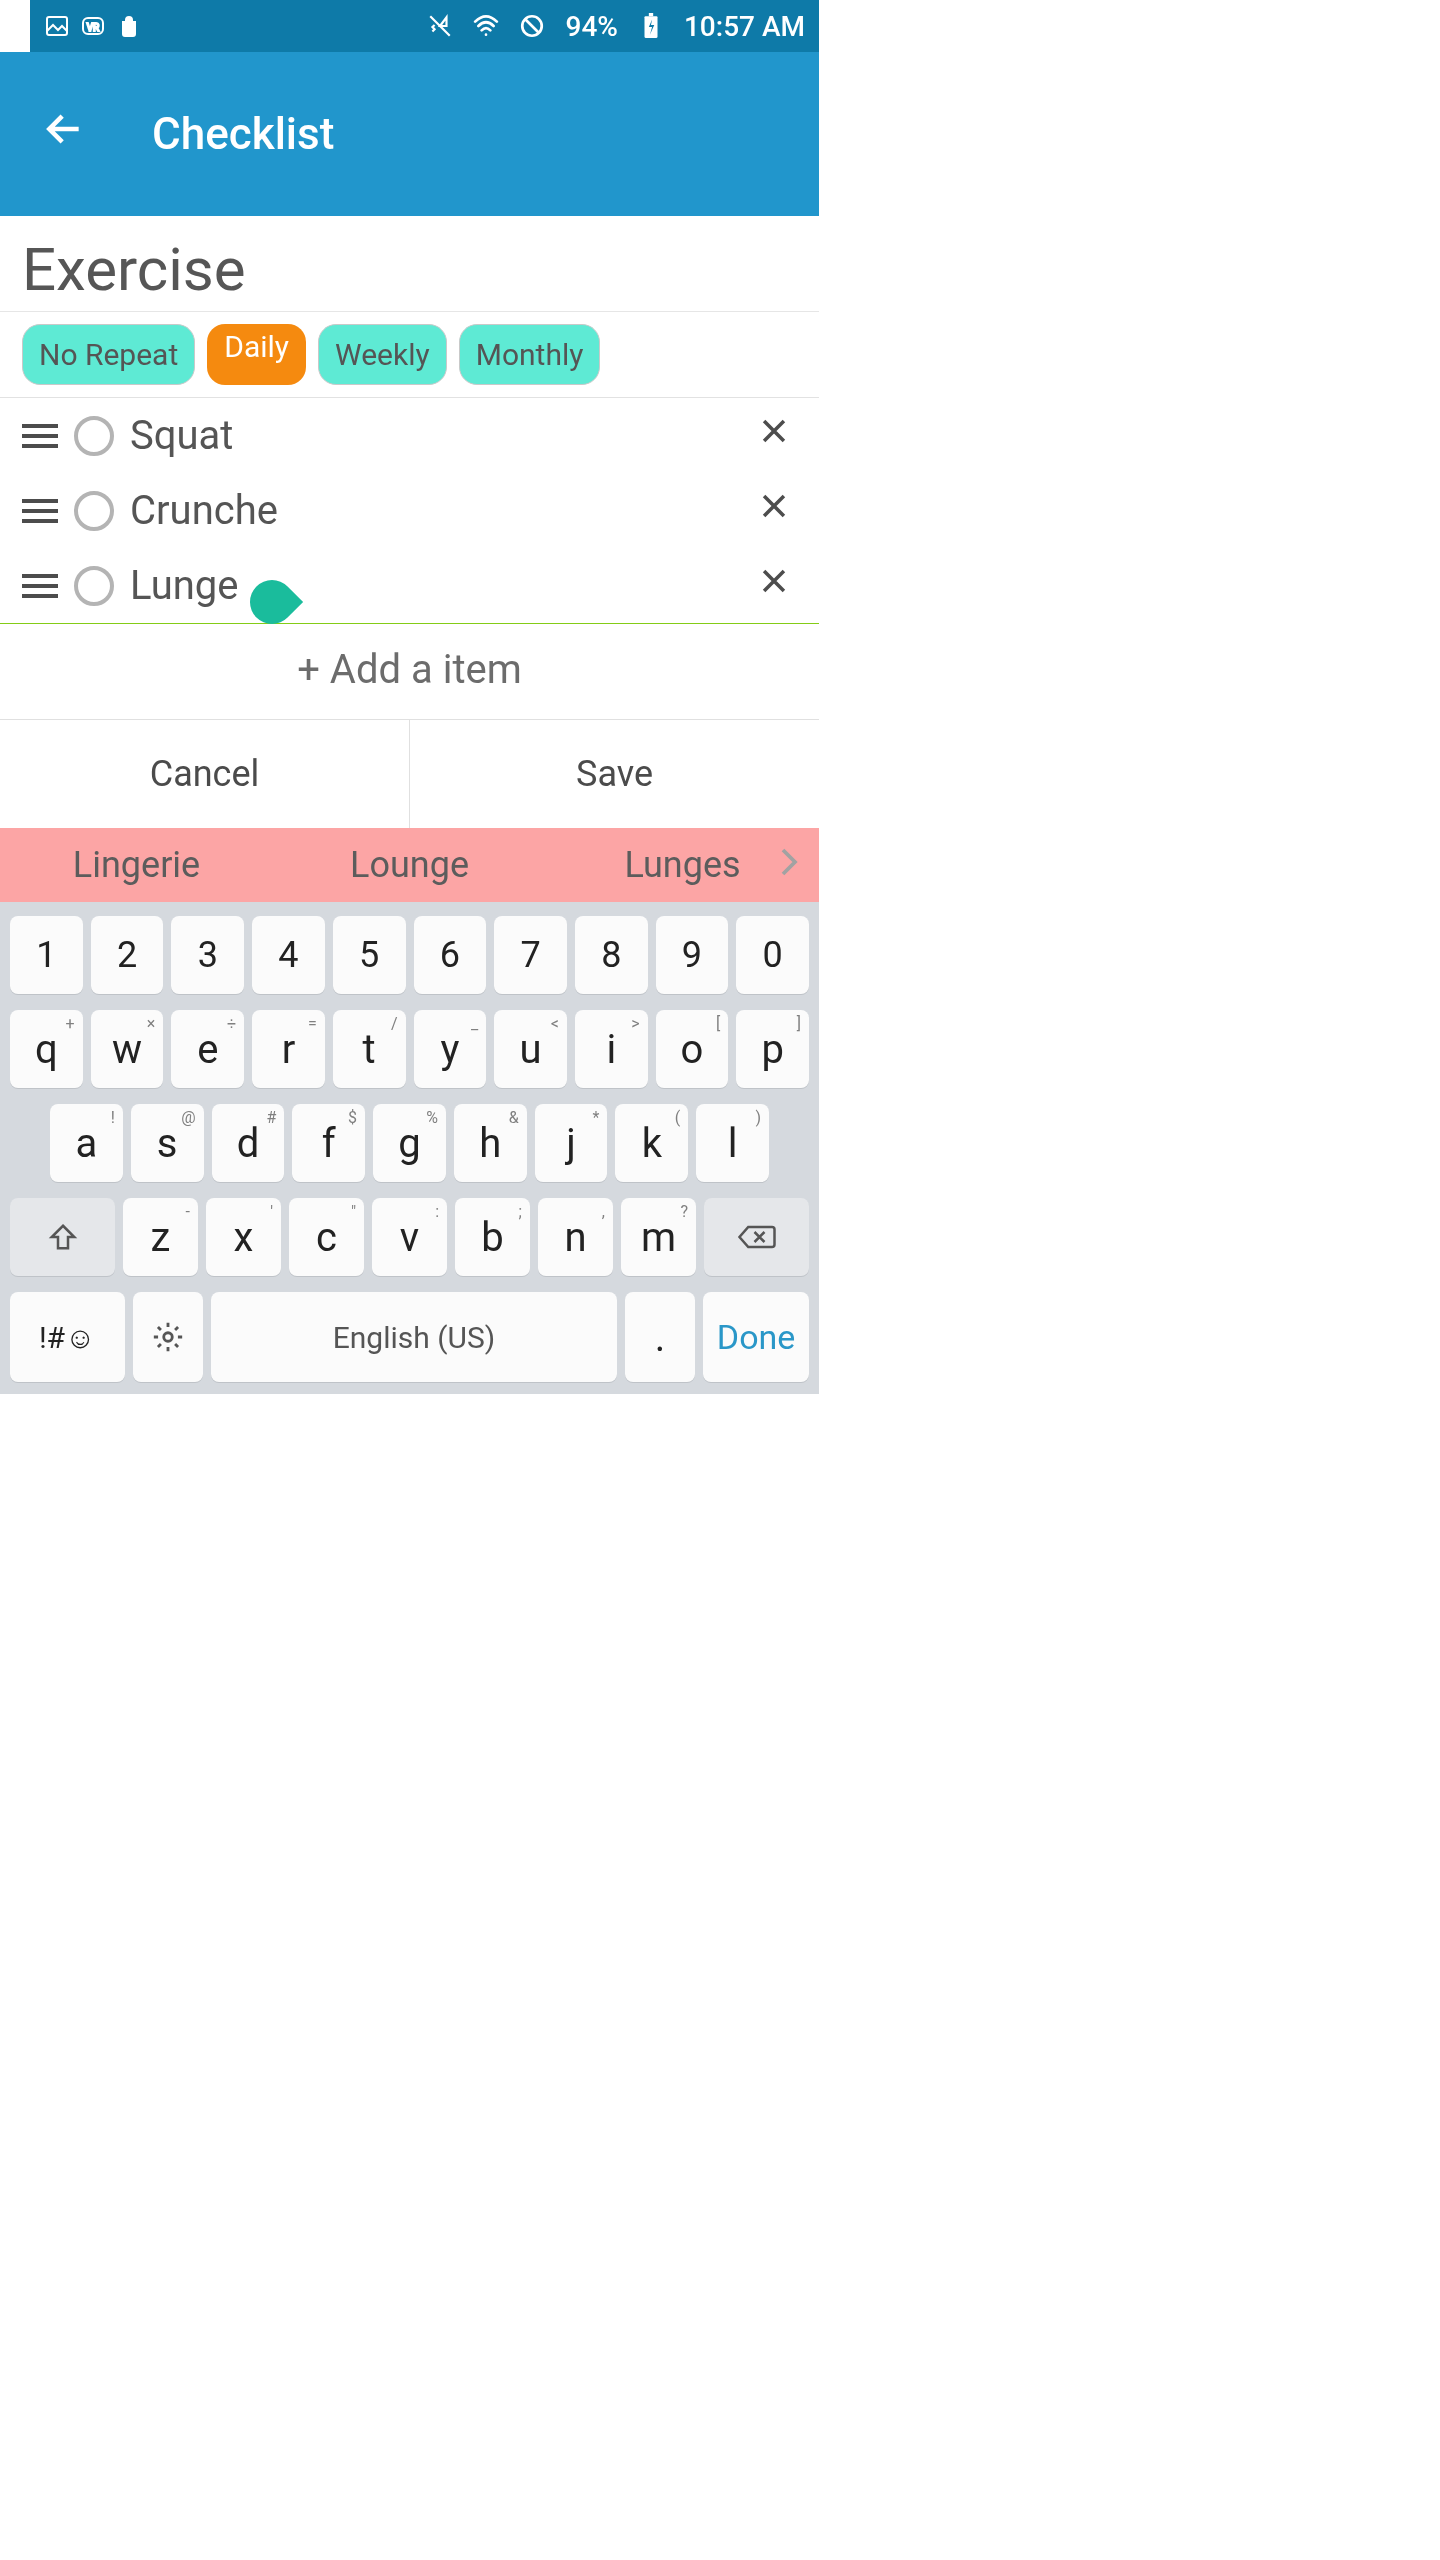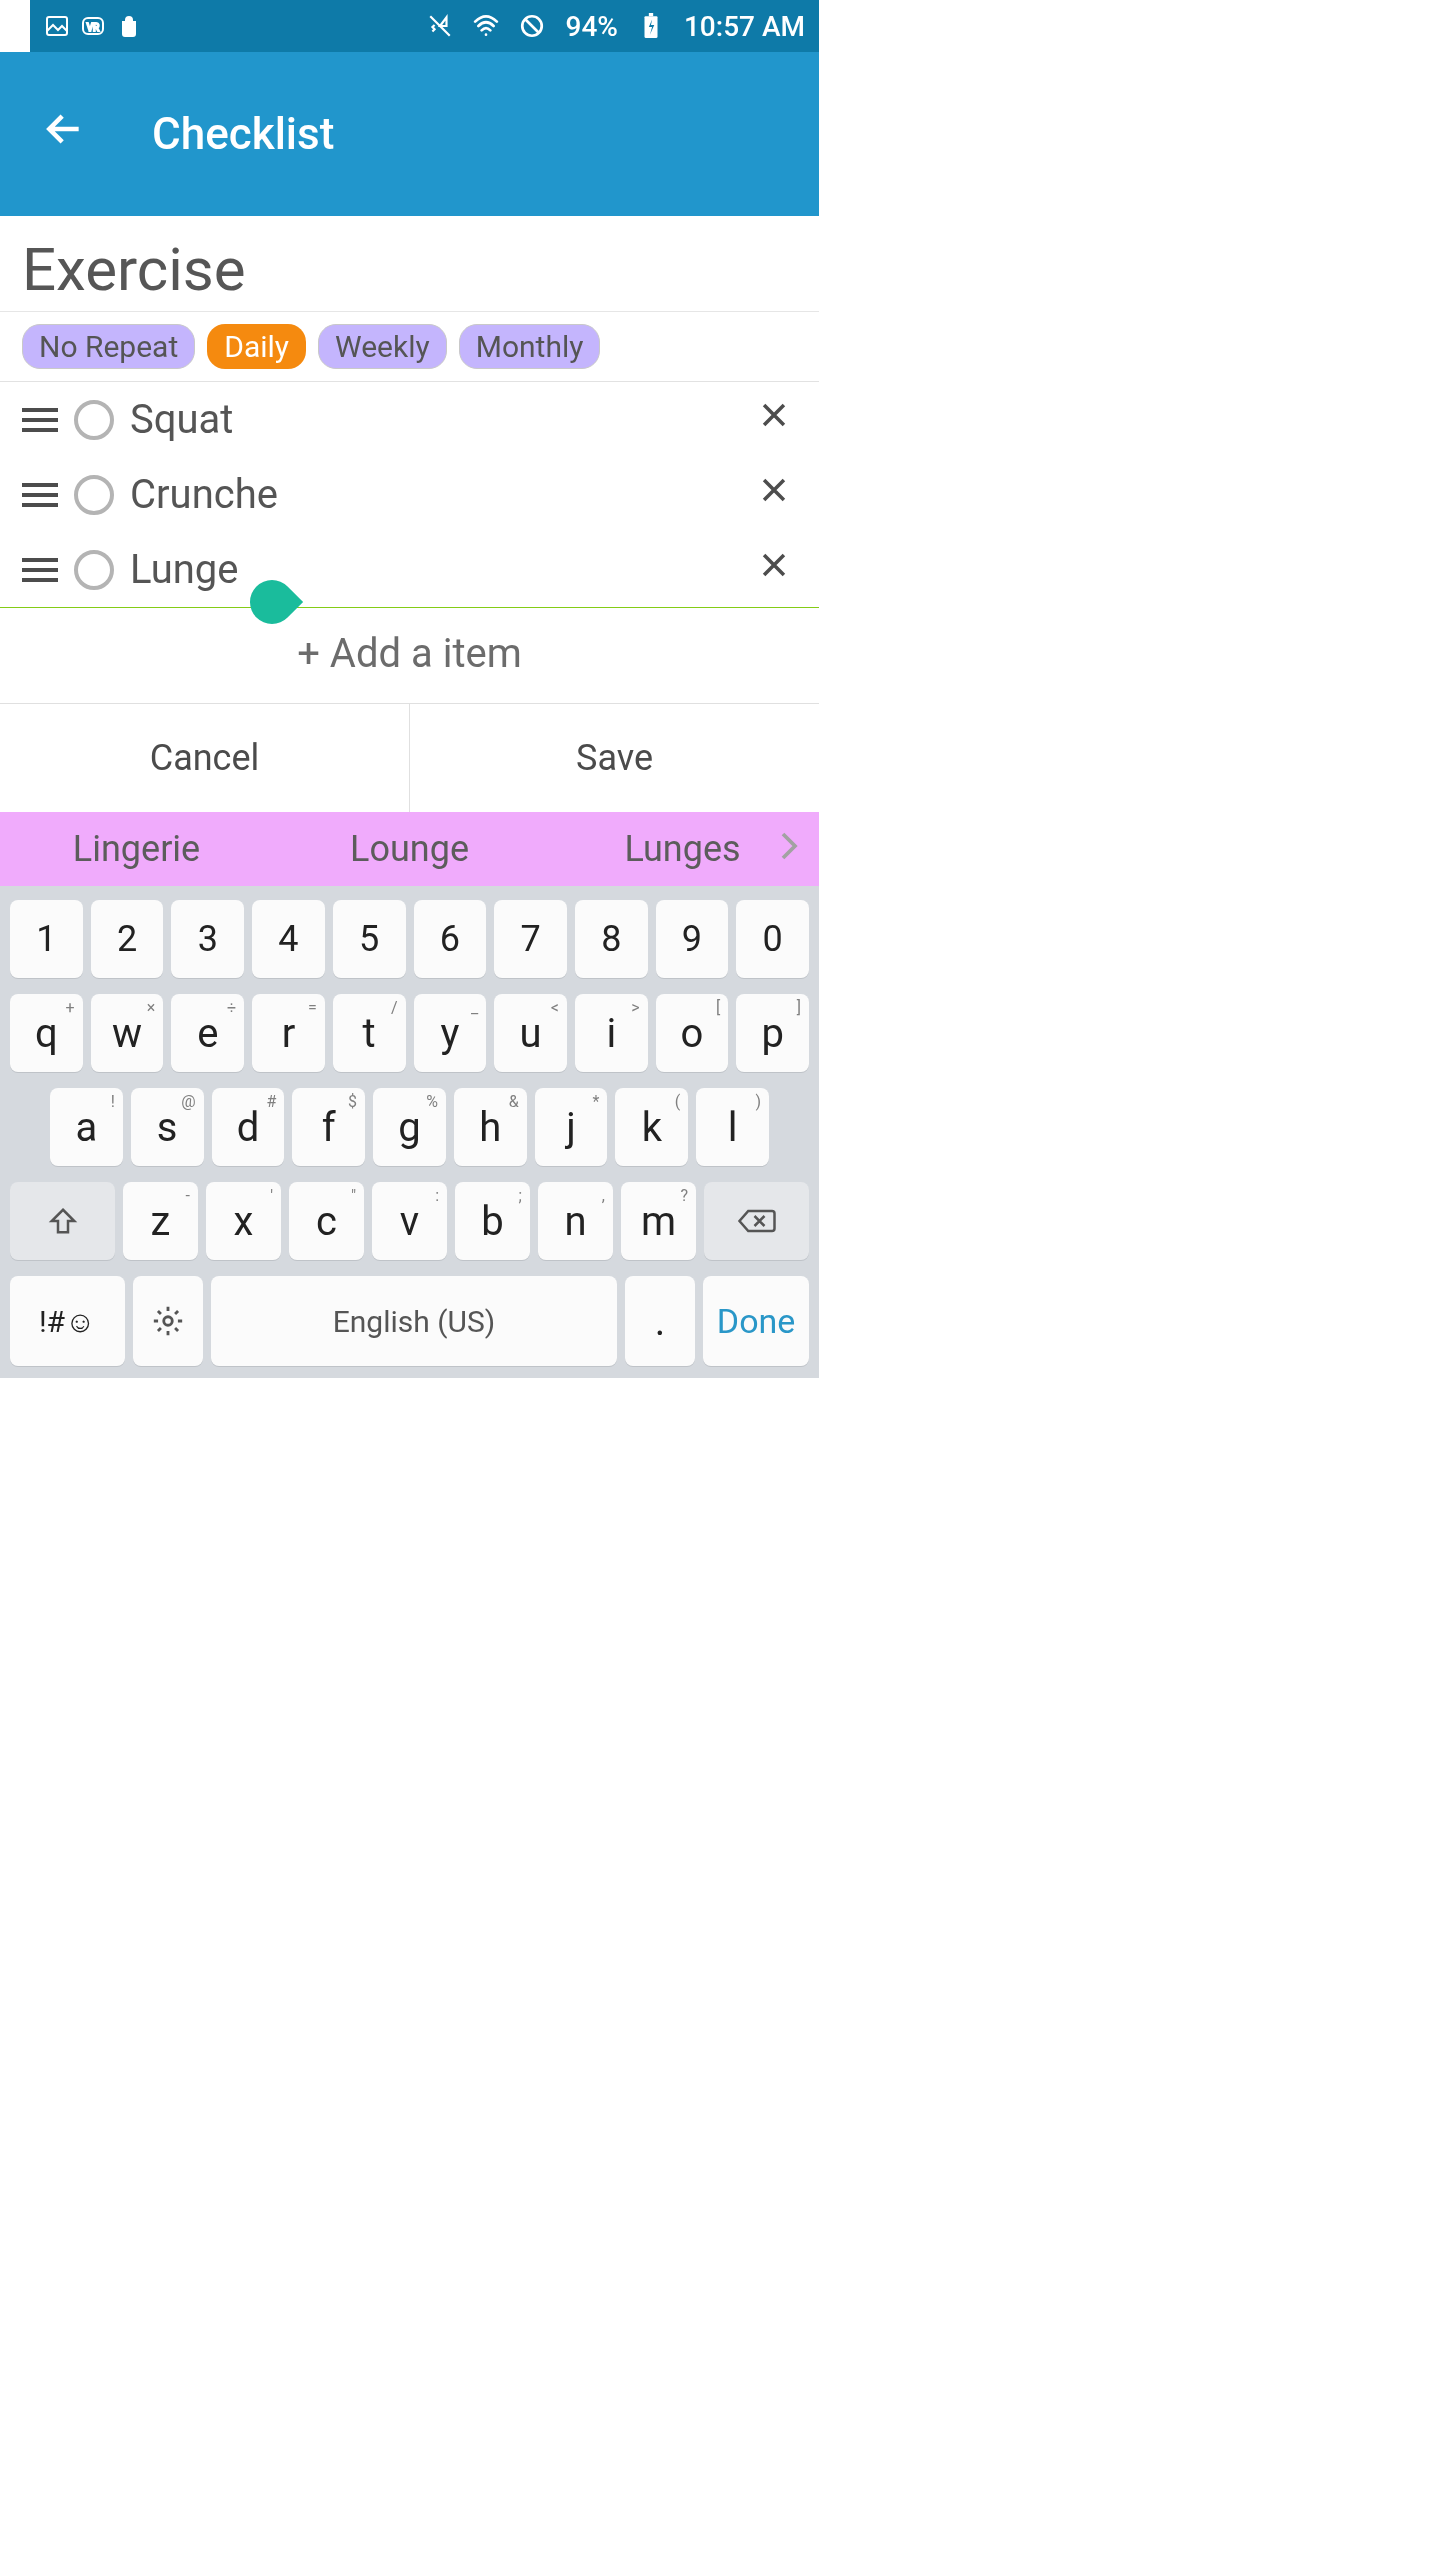--- a/index.html
+++ b/index.html
@@ -41,24 +41,24 @@
   }
   .repeat-row {
     display: flex;
     gap: 12px;
     padding: 12px 22px 12px;
     border-bottom: 1px solid #e2e2e2;
   }
   .chip {
     border: 1px solid #c9c9c9;
     border-radius: 18px;
-    padding: 4px 16px;
+    padding: 12px 16px;
     font-size: 30px;
     color: #555;
-    background: #c4b5fd;
+    background: #5eead4;
   }
   .chip.active { background: #f58a0f; color: #fff; border: none; padding: 5px 17px; }
   .item-row {
     display: flex;
     align-items: center;
     padding: 14px 22px;
     gap: 16px;
     position: relative;
   }
   .item-row.last { border-bottom: 1px solid #84cc16; }
@@ -100,21 +100,21 @@
     flex: 1;
     display: flex;
     align-items: center;
     justify-content: center;
     font-size: 36px;
     color: #4b4b4b;
   }
   .action-btn:first-child { border-right: 1px solid #e0e0e0; }
   .suggest-bar {
     height: 74px;
-    background: #f0abfc;
+    background: #fca5a5;
     display: flex;
     align-items: center;
     position: relative;
   }
   .suggest {
     flex: 1;
     text-align: center;
     font-size: 36px;
     color: #5c5c5c;
   }

